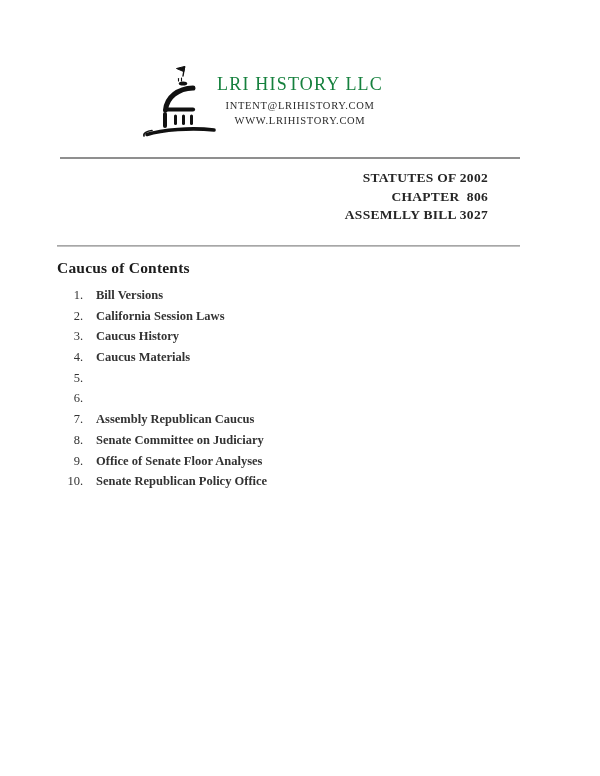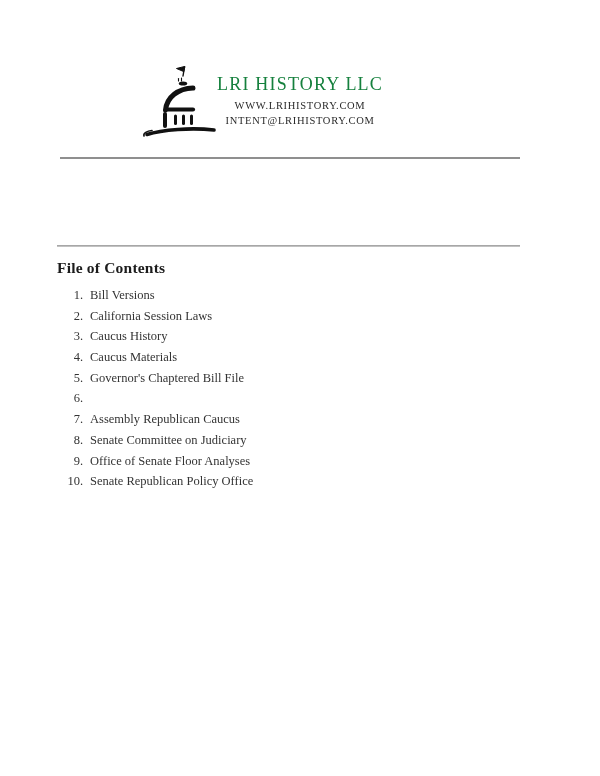--- a/index.html
+++ b/index.html
@@ -107,21 +107,22 @@
     line-height: 20.7px;
     font-size: 12.5px;
     color: #333333;
   }
   .toc-num {
     width: 26px;
     text-align: right;
     flex: 0 0 26px;
   }
   .toc-label {
-    margin-left: 7px;
+    margin-left: 13px;
+    font-weight: bold;
   }
 </style>
 </head>
 <body>
 
 <div class="page">
 
   <div class="logo">
     <svg width="80" height="80" viewBox="0 0 80 80" xmlns="http://www.w3.org/2000/svg">
       <g fill="none" stroke="#111111" stroke-linecap="round">
@@ -146,50 +147,54 @@
         <path d="M 51.5 54 L 51.5 61.5" stroke-width="3"></path>
 
         <path d="M 4 74 C 3 71, 7 69, 12 68.5" stroke-width="1.6"></path>
         <path d="M 7 72.5 C 22 67.5, 52 65.5, 74 68" stroke-width="3.6"></path>
       </g>
     </svg>
   </div>
 
   <div class="header-text">
     <div class="company-name">LRI HISTORY LLC</div>
+    <div class="contact-line">INTENT@LRIHISTORY.COM</div>
     <div class="contact-line">WWW.LRIHISTORY.COM</div>
-    <div class="contact-line">INTENT@LRIHISTORY.COM</div>
   </div>
 
   <div class="rule-1"></div>
   <div class="rule-2"></div>
 
-
-  <div class="toc-title">File of Contents</div>
+  <div class="case-block">
+    <div>STATUTES OF 2002</div>
+    <div>CHAPTER  806</div>
+    <div>ASSEMLLY BILL 3027</div>
+  </div>
+
+  <div class="toc-title">Caucus of Contents</div>
 
   <div class="toc-list">
     <div class="toc-row">
       <span class="toc-num">1.</span>
       <span class="toc-label">Bill Versions</span>
     </div>
     <div class="toc-row">
       <span class="toc-num">2.</span>
       <span class="toc-label">California Session Laws</span>
     </div>
     <div class="toc-row">
       <span class="toc-num">3.</span>
       <span class="toc-label">Caucus History</span>
     </div>
     <div class="toc-row">
       <span class="toc-num">4.</span>
       <span class="toc-label">Caucus Materials</span>
     </div>
     <div class="toc-row">
       <span class="toc-num">5.</span>
-      <span class="toc-label">Governor's Chaptered Bill File</span>
     </div>
     <div class="toc-row">
       <span class="toc-num">6.</span>
     </div>
     <div class="toc-row">
       <span class="toc-num">7.</span>
       <span class="toc-label">Assembly Republican Caucus</span>
     </div>
     <div class="toc-row">
       <span class="toc-num">8.</span>

